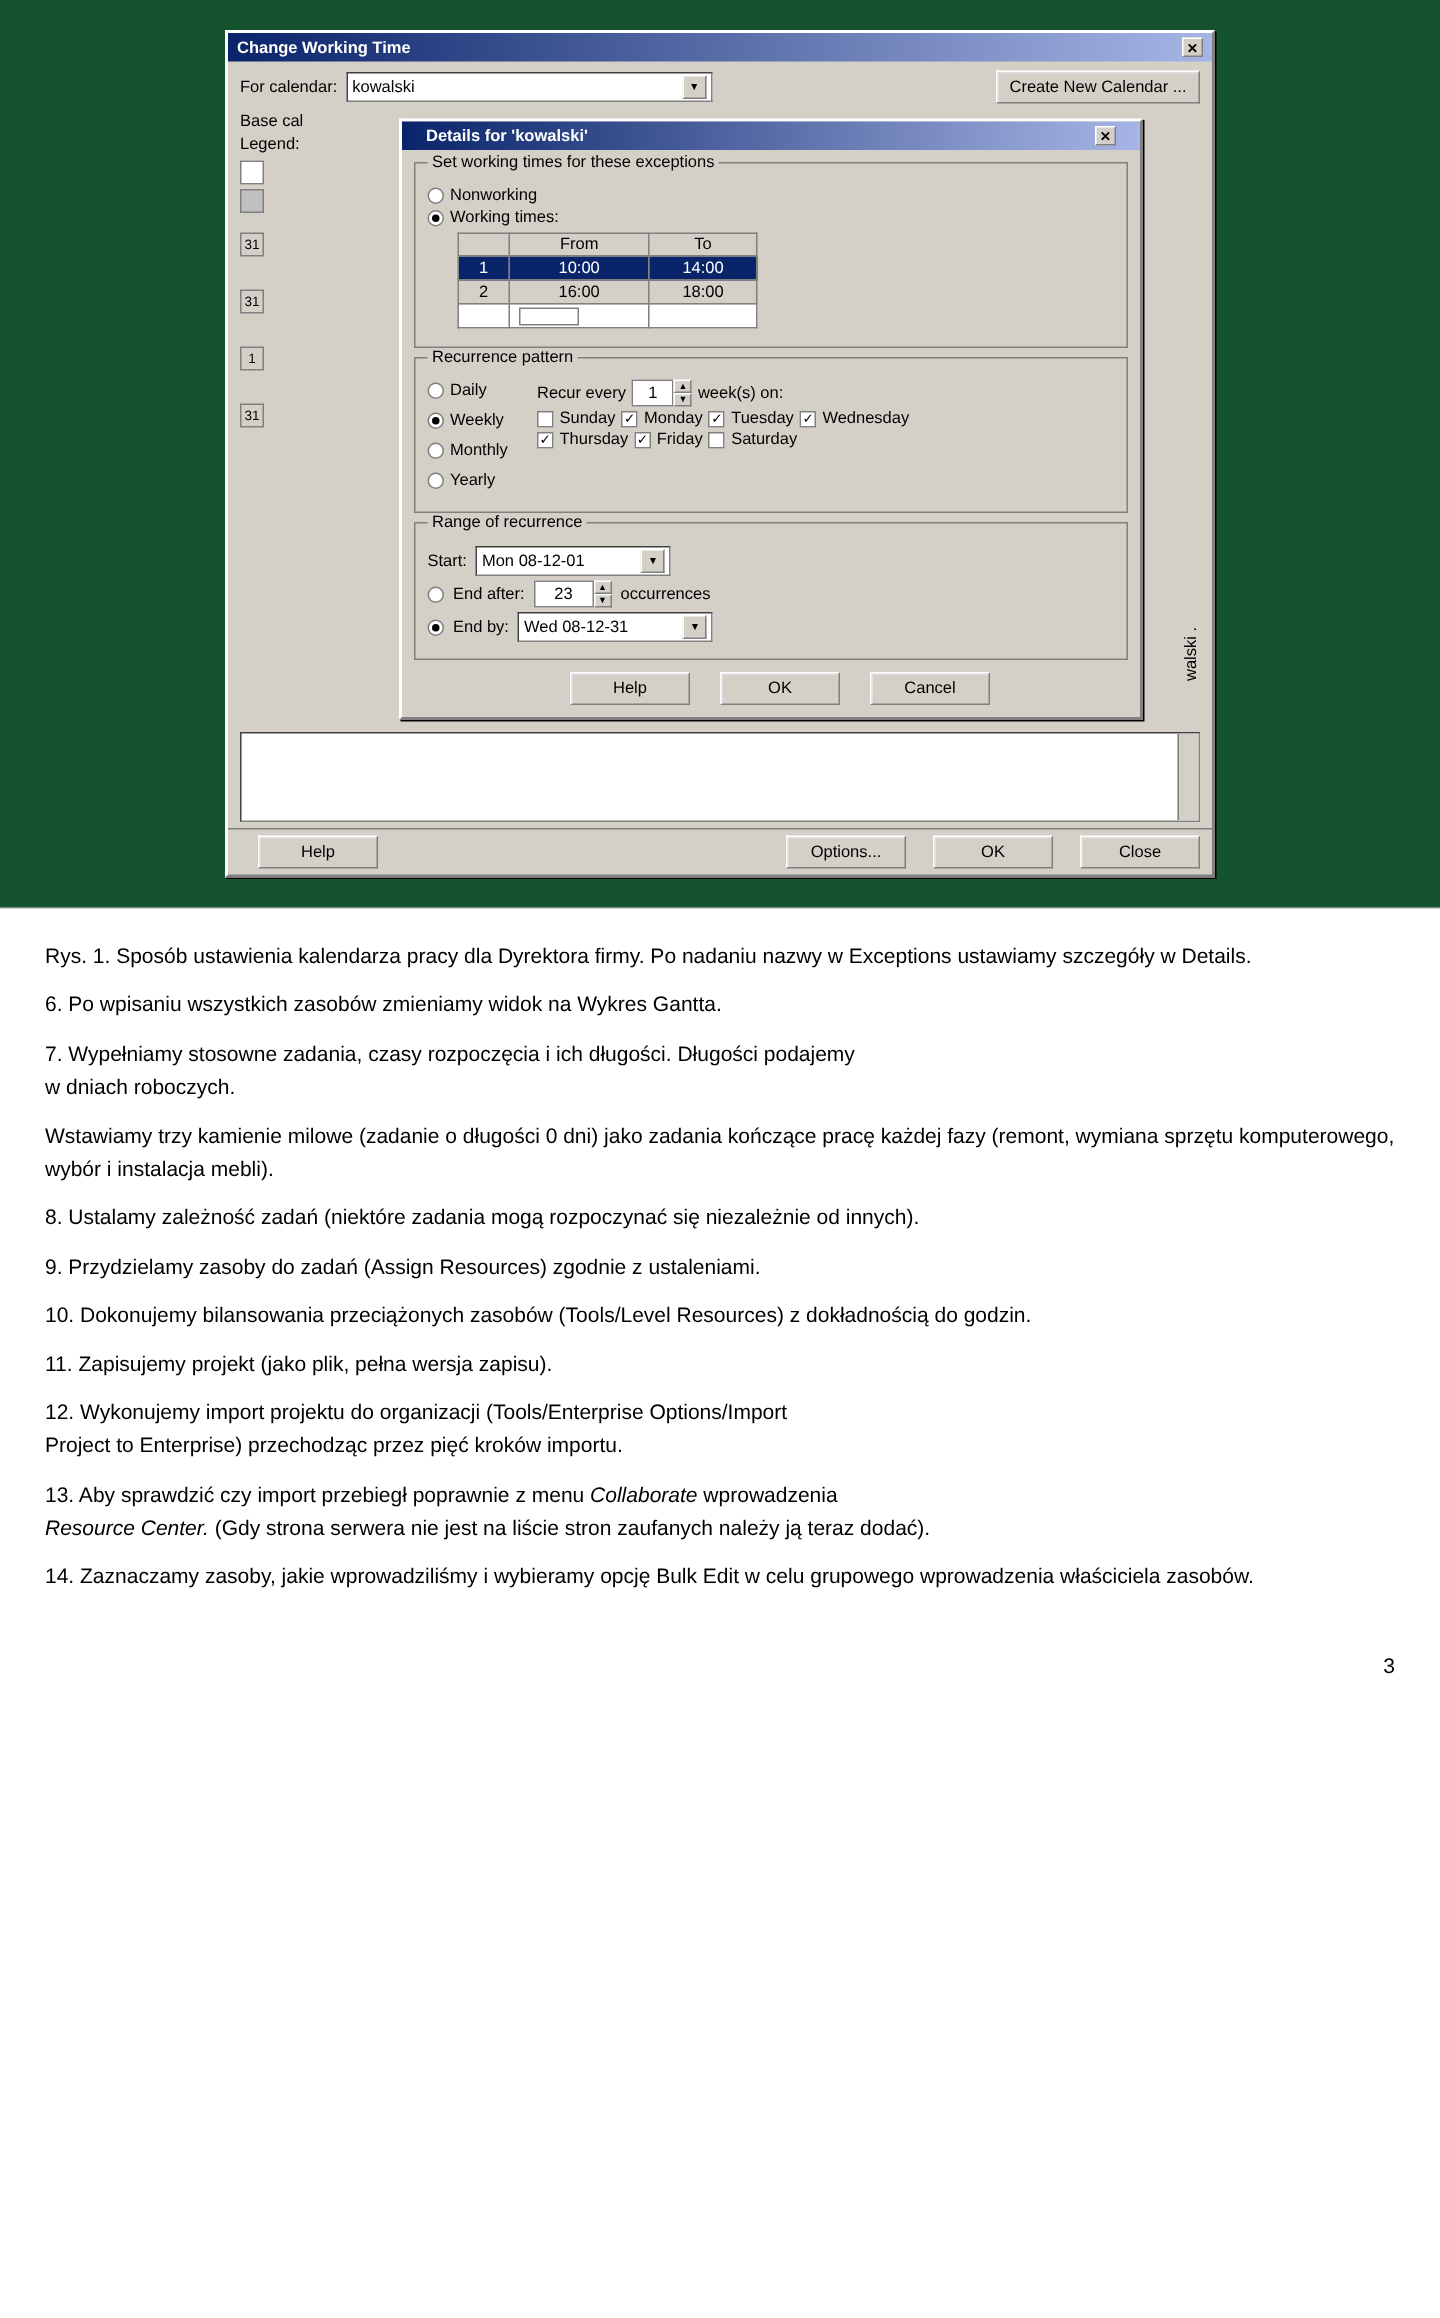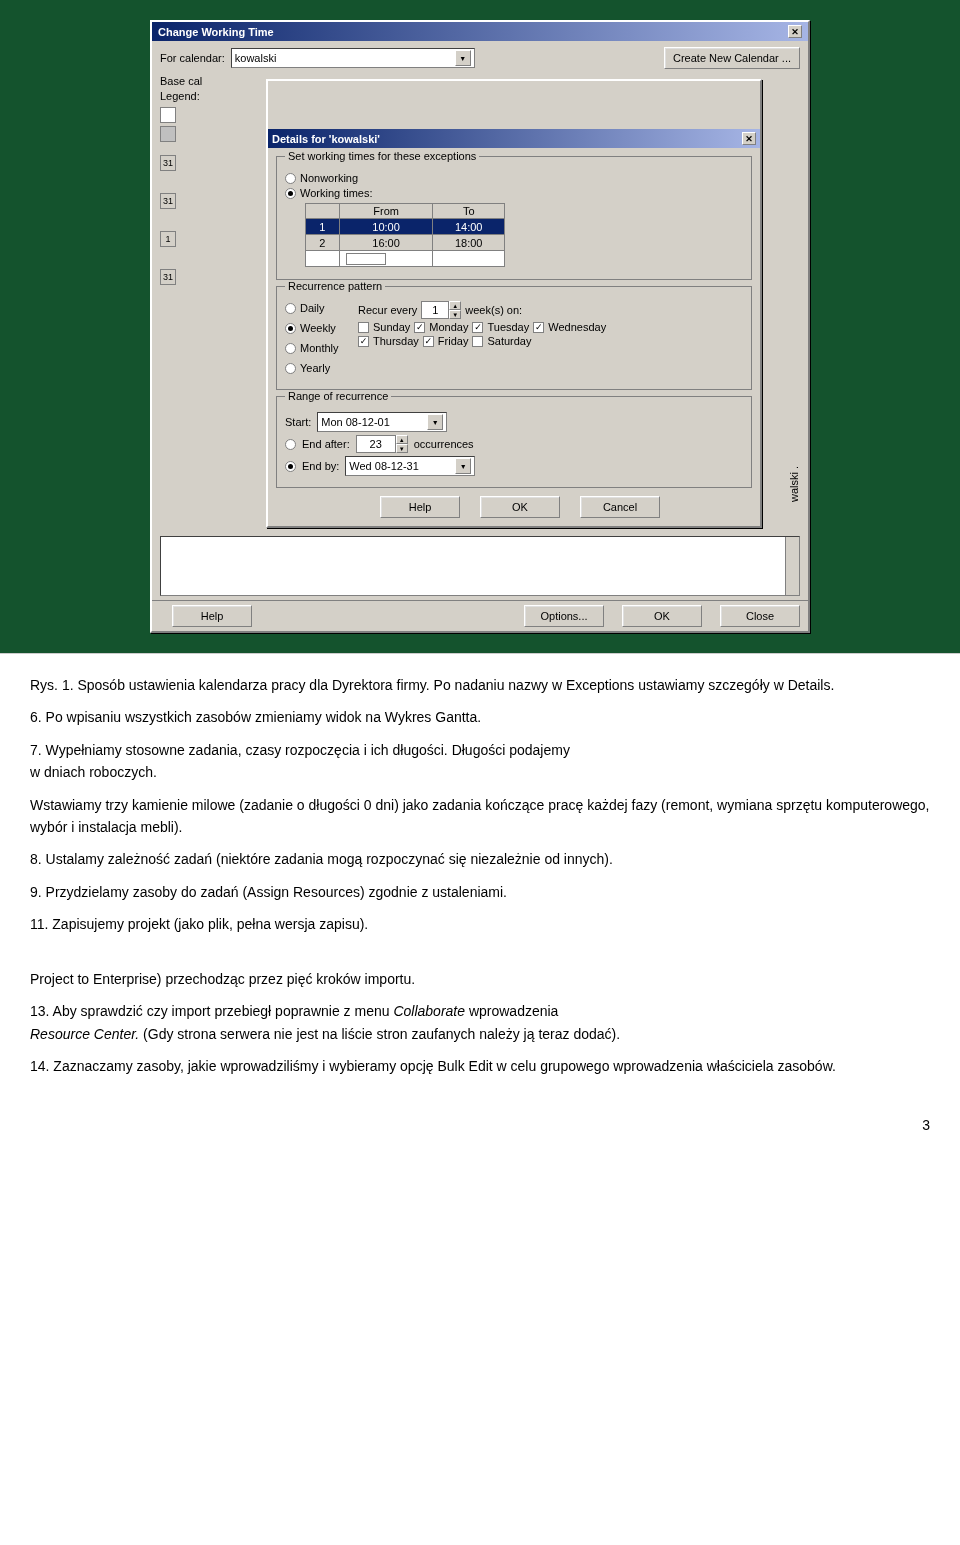--- a/index.html
+++ b/index.html
@@ -114,27 +114,26 @@
       border-bottom-color: #808080;
       box-shadow: 1px 1px 0 #000;
       width: 500px;
       margin: 4px 20px;
       font-size: 11px;
     }
 
     .inner-dialog-titlebar {
       background: linear-gradient(to right, #0a246a, #a6b5e5);
       color: #fff;
-      padding: 3px 4px;
+      padding: 3px 16px;
       display: flex;
       justify-content: space-between;
       align-items: center;
       font-size: 11px;
       font-weight: bold;
-      margin-top: 48px;
     }
 
     .inner-dialog-content {
       padding: 8px;
     }
 
     .groupbox {
       border: 1px solid #808080;
       padding: 4px 8px 8px 8px;
       margin-bottom: 6px;
@@ -621,25 +620,26 @@
   </p>
 
   <p>
     <span>Wstawiamy trzy kamienie milowe (zadanie o długości 0 dni) jako zadania kończące pracę każdej fazy (remont, wymiana sprzętu komputerowego, wybór i instalacja mebli).</span>
   </p>
 
   <p>8. Ustalamy zależność zadań (niektóre zadania mogą rozpoczynać się niezależnie od innych).</p>
 
   <p>9. Przydzielamy zasoby do zadań (Assign Resources) zgodnie z ustaleniami.</p>
 
+  <p>10. Dokonujemy bilansowania przeciążonych zasobów (Tools/Level Resources) z dokładnością do godzin.</p>
 
   <p>11. Zapisujemy projekt (jako plik, pełna wersja zapisu).</p>
 
   <p>
-    <br>
+    <span>12. Wykonujemy import projektu do organizacji (Tools/Enterprise Options/Import</span><br>
     <span>Project to Enterprise) przechodząc przez pięć kroków importu.</span>
   </p>
 
   <p>
     <span>13. Aby sprawdzić czy import przebiegł poprawnie z menu</span>
     <span class="italic">Collaborate</span>
     <span>wprowadzenia</span><br>
     <span class="italic">Resource Center.</span>
     <span>(Gdy strona serwera nie jest na liście stron zaufanych należy ją teraz dodać).</span>
   </p>

